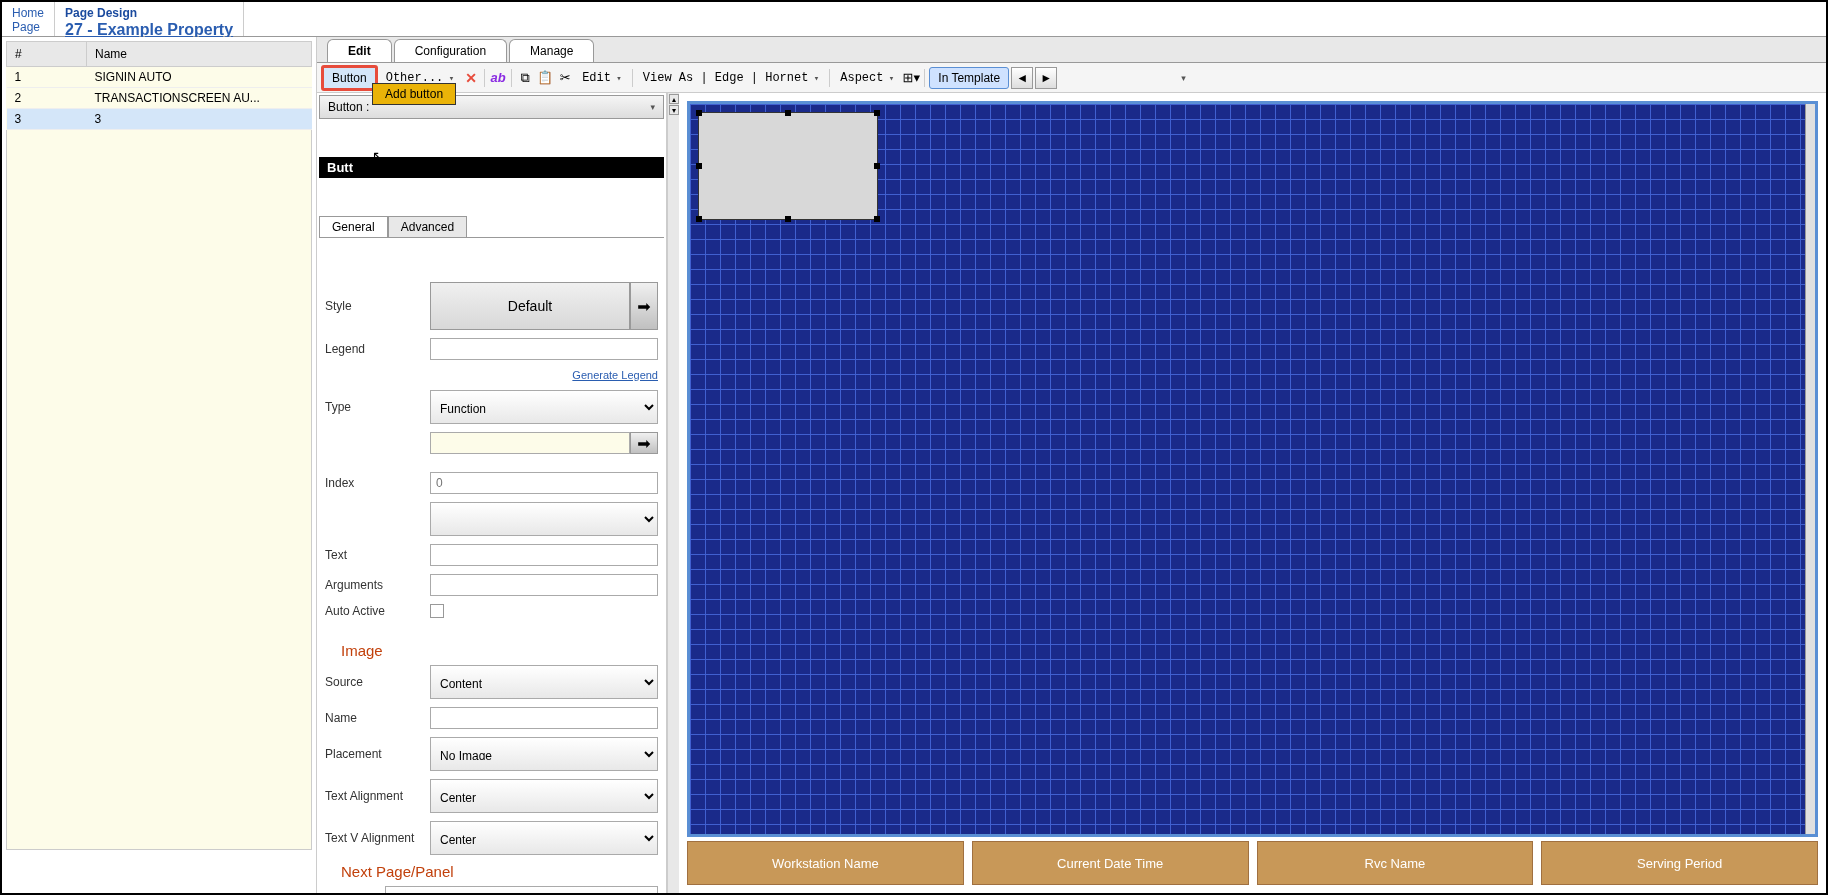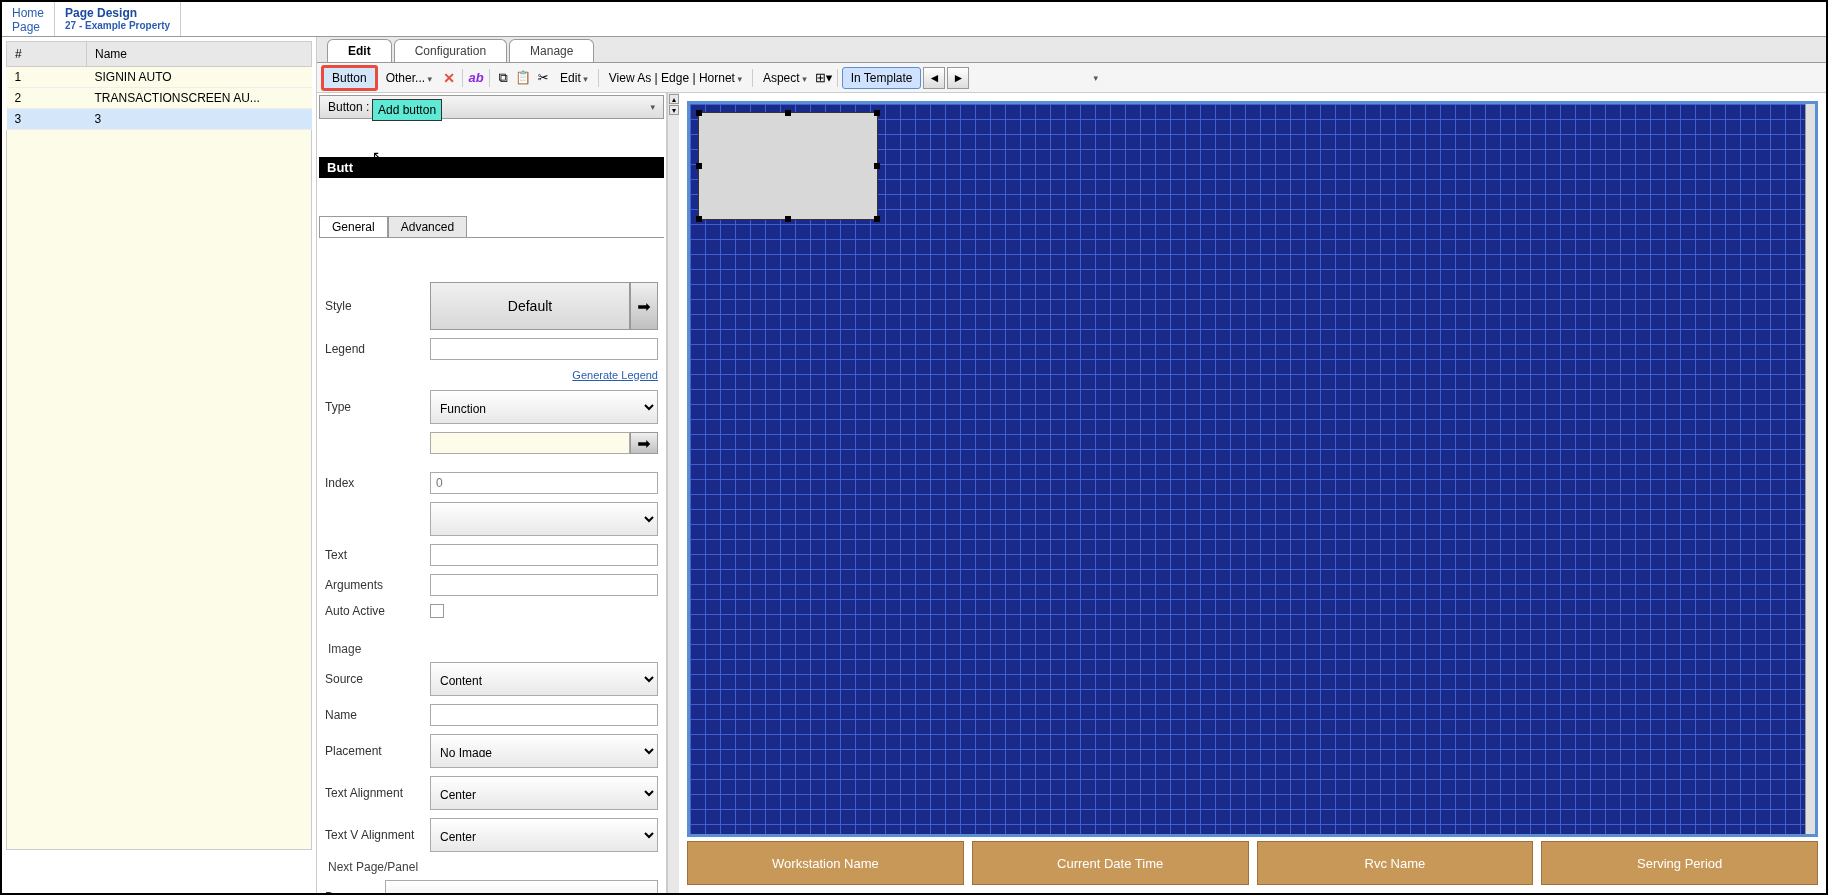--- a/index.html
+++ b/index.html
@@ -1,49 +1,49 @@
 <!DOCTYPE html>
 <html><head>
 <meta charset="utf-8">
 <style>
 * { box-sizing: border-box; margin: 0; padding: 0; font-family: Arial, sans-serif; font-size: 12px; }
 body { background: #fff; width: 1828px; height: 895px; overflow: hidden; position: relative; border: 2px solid #000; }
 
 .top-tabs { display: flex; height: 35px; border-bottom: 1px solid #999; background: #fff; }
 .top-tab { padding: 4px 10px; border-right: 1px solid #ccc; color: #2a5db0; cursor: pointer; font-size: 13px; line-height: 1.2; }
 .top-tab.active { font-weight: bold; color: #1a4a9e; }
-.top-tab .sub { color: #2a5db0; font-weight: bold; font-size: 10px; }
+.top-tab .sub { color: #2a5db0; font-weight: bold; font-size: 16px; text-decoration: underline; }
 
 .main-wrap { display: flex; height: calc(100% - 35px); }
 
 .left-panel { width: 315px; background: #fff; border-right: 1px solid #ccc; padding: 4px; }
 .left-table { width: 100%; border-collapse: collapse; background: #fdfce9; }
 .left-table th { background: #e8e8e8; padding: 5px 8px; text-align: left; border: 1px solid #ccc; font-weight: normal; }
 .left-table td { padding: 3px 8px; border-bottom: 1px solid #eee; }
 .left-table tr.sel td { background: #d4e6f9; }
 .left-table .stripe td { background: #fdfce9; }
 .empty-rows { height: 720px; background: #fdfce9; border: 1px solid #ccc; border-top: none; }
 
 .center-wrap { flex: 1; display: flex; flex-direction: column; }
 
 .mid-tabs { display: flex; height: 26px; background: #e8e8e8; border-bottom: 1px solid #999; padding-left: 10px; }
-.mid-tab { padding: 4px 20px; background: #fff; border: 1px solid #999; border-bottom: none; border-radius: 6px 6px 0 0; margin-right: 2px; margin-top: 2px; color: #404040; cursor: pointer; }
+.mid-tab { padding: 4px 20px; background: #fff; border: 1px solid #999; border-bottom: none; border-radius: 6px 6px 0 0; margin-right: 2px; margin-top: 2px; color: #000000; cursor: pointer; }
 .mid-tab.active { background: #fff; font-weight: bold; color: #000; }
 
 .toolbar { display: flex; align-items: center; height: 30px; background: #f5f5f5; border-bottom: 1px solid #ccc; padding: 0 4px; gap: 2px; position: relative; }
 .tb-btn { padding: 3px 8px; border: 1px solid #999; background: linear-gradient(#fff,#e0e0e0); border-radius: 3px; cursor: pointer; font-size: 12px; }
 .tb-btn.highlighted { border: 3px solid #e74c3c; background: #d4e6f9; }
 .tb-btn.blue { background: #cfe2ff; border-color: #5a8fd4; }
 .tb-icon { width: 18px; height: 18px; display: inline-flex; align-items: center; justify-content: center; cursor: pointer; font-size: 13px; }
 .tb-sep { width: 1px; height: 18px; background: #ccc; margin: 0 2px; }
-.tb-drop { padding: 3px 6px; cursor: pointer; }
+.tb-drop { padding: 3px 6px; cursor: pointer; font-family: Liberation Mono, monospace; }
 .tb-drop::after { content: " ▾"; font-size: 9px; color: #555; }
 .nav-arrow { width: 22px; height: 22px; background: linear-gradient(#fff,#ddd); border: 1px solid #999; display: flex; align-items: center; justify-content: center; cursor: pointer; }
 
-.tooltip { position: absolute; top: 36px; left: 55px; background: #5eead4; border: 1px solid #333; padding: 3px 5px; font-size: 12px; z-index: 100; }
+.tooltip { position: absolute; top: 20px; left: 55px; background: #eab308; border: 1px solid #333; padding: 3px 12px; font-size: 12px; z-index: 100; }
 
 .editor-body { display: flex; flex: 1; overflow: hidden; }
 
 .props-panel { width: 350px; background: #fff; border-right: 1px solid #ccc; display: flex; flex-direction: column; overflow: hidden; gap: 36px; }
 .button-header { background: linear-gradient(#f5f5f5,#ddd); padding: 4px 8px; border: 1px solid #999; margin: 2px; display: flex; align-items: center; }
 .button-header-dd { flex: 1; }
 .dd-arrow { font-size: 9px; color: #555; }
 .black-bar { background: #000; color: #fff; padding: 3px 8px; margin: 0 2px; font-weight: bold; font-size: 13px; }
 
 .prop-tabs { display: flex; border-bottom: 1px solid #999; margin: 2px 2px 0; }
@@ -56,21 +56,21 @@
 .prop-field { flex: 1; }
 .prop-input { width: 100%; padding: 3px 5px; border: 1px solid #aaa; background: #fff; height: 22px; }
 .prop-input.cream { background: #fdfce9; }
 .prop-select { width: 100%; padding: 10px 5px; border: 1px solid #aaa; background: linear-gradient(#fff,#e8e8e8); height: 34px; }
 .style-box { flex: 1; display: flex; }
 .style-preview { flex: 1; height: 48px; background: linear-gradient(#f0f0f0,#d8d8d8); border: 1px solid #999; display: flex; align-items: center; justify-content: center; font-size: 14px; }
 .arrow-btn { width: 28px; height: 48px; background: linear-gradient(#f0f0f0,#c0c0c0); border: 1px solid #999; display: flex; align-items: center; justify-content: center; cursor: pointer; font-size: 16px; }
 .arrow-btn.sm { height: 22px; width: 28px; }
 .gen-legend { text-align: right; margin-bottom: 8px; }
 .gen-legend a { color: #2a5db0; text-decoration: underline; cursor: pointer; font-size: 11px; }
-.section-head { font-size: 12px; color: #404040; margin: 6px 3px; }
+.section-head { font-size: 15px; color: #c2410c; margin: 6px 16px; }
 .checkbox { width: 14px; height: 14px; border: 1px solid #999; background: #fff; }
 
 .canvas-area { flex: 1; background: #fff; padding: 8px; display: flex; flex-direction: column; position: relative; }
 .grid-canvas { flex: 1; background: #1a2a8a; border: 3px solid #5a8fd4; background-image: linear-gradient(#4060d0 1px, transparent 1px), linear-gradient(90deg, #4060d0 1px, transparent 1px); background-size: 15px 15px; position: relative; }
 .sel-button { position: absolute; top: 8px; left: 8px; width: 180px; height: 108px; background: #d8d8d8; border: 1px solid #333; }
 .sel-handle { position: absolute; width: 6px; height: 6px; background: #000; }
 .ruler-right { position: absolute; right: 0; top: 0; width: 10px; height: 100%; background: #e0e0e0; border-left: 1px solid #999; }
 
 .footer-bar { display: flex; height: 44px; gap: 8px; margin-top: 4px; }
 .footer-item { flex: 1; background: #c89858; color: #fff; display: flex; align-items: center; justify-content: center; font-size: 13px; border: 1px solid #a07040; }

